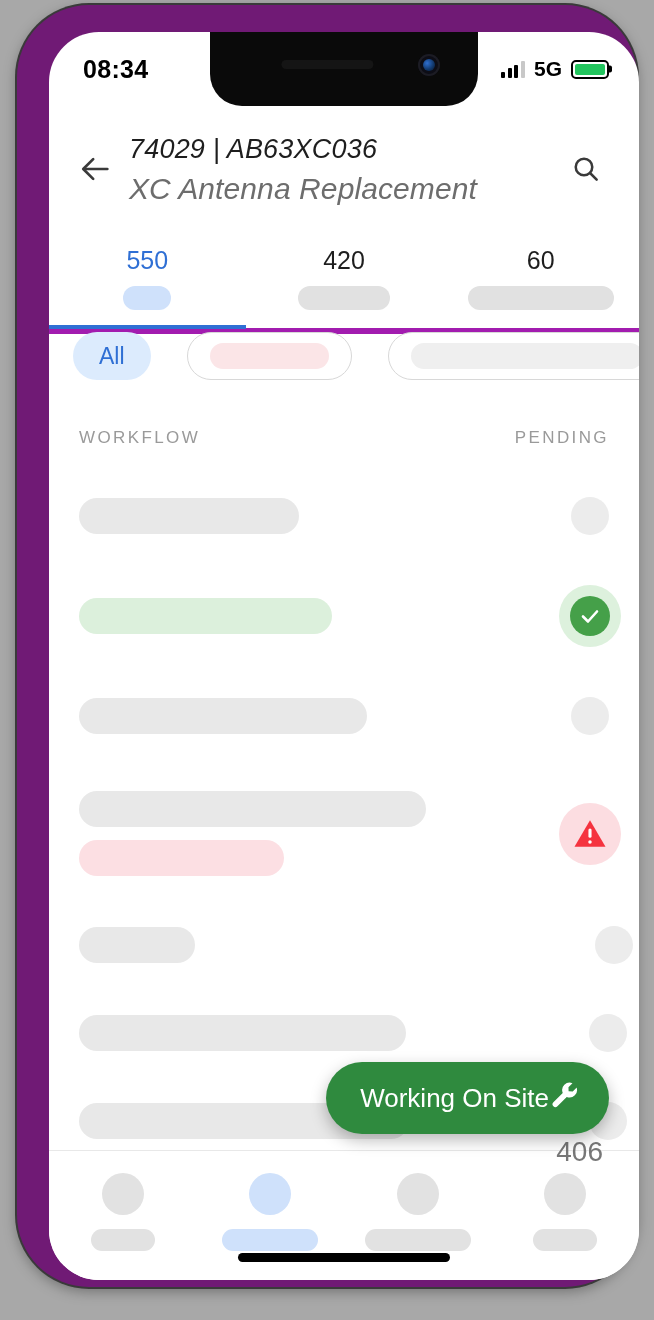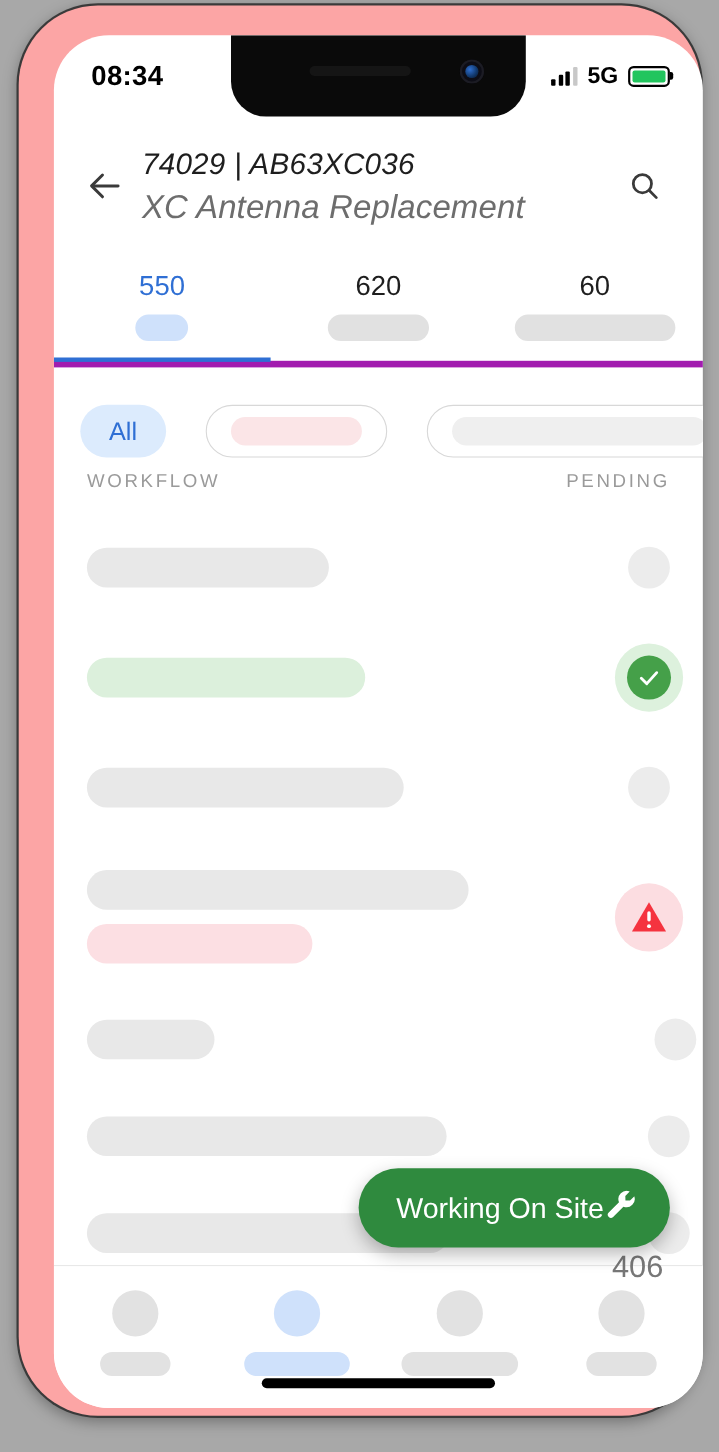--- a/index.html
+++ b/index.html
@@ -8,21 +8,21 @@
     background:#a8a8a8;
     font-family:"Liberation Sans", sans-serif;
     overflow:hidden;
   }
   .stage { position:relative; width:654px; height:1320px; }
 
   
   .phone-frame {
     position:absolute; left:17px; top:5px;
     width:620px; height:1282px;
-    background:#fca5a5;
+    background:#701a75;
     border-radius:72px;
     box-shadow:0 0 0 2px #3a3a3a, 0 4px 14px rgba(0,0,0,.35);
   }
   .phone-screen {
     position:absolute; left:32px; top:27px;
     width:590px; height:1248px;
     background:#ffffff;
     border-radius:50px;
     overflow:hidden;
   }
@@ -101,21 +101,21 @@
   .tab-skel { margin-top:11px; height:24px; border-radius:12px; background:#e1e1e1; }
   .tab:nth-child(1) .tab-skel { width:48px; background:#cfe1fb; }
   .tab:nth-child(2) .tab-skel { width:92px; }
   .tab:nth-child(3) .tab-skel { width:146px; }
   .tab-underline {
     position:absolute; left:0; bottom:-1px; width:197px; height:4px;
     background:#2f6fd4;
   }
 
   
-  .chips { position:absolute; left:0; top:300px; width:100%; display:flex; align-items:center; gap:36px; padding:0 24px;margin-top:36px; }
+  .chips { position:absolute; left:0; top:300px; width:100%; display:flex; align-items:center; gap:36px; padding:0 24px; }
   .chip {
     height:48px; border-radius:24px; display:flex; align-items:center; justify-content:center;
   }
   .chip-all { background:#dcebfd; color:#2f6fd4; font-size:23px; padding:0 26px; }
   .chip-outline { border:1px solid #d8d8d8; background:#fff; padding:0 22px; }
   .chip-skel { height:26px; border-radius:13px; }
   .chip-2 { width:165px; }
   .chip-2 .chip-skel { width:122px; background:#fbe5e7; }
   .chip-3 { width:278px; }
   .chip-3 .chip-skel { width:234px; background:#efefef; }
@@ -218,21 +218,21 @@
           </svg>
         </div>
       </div>
 
       <div class="tabs">
         <div class="tab active">
           <div class="tab-count">550</div>
           <div class="tab-skel"></div>
         </div>
         <div class="tab">
-          <div class="tab-count">620</div>
+          <div class="tab-count">420</div>
           <div class="tab-skel"></div>
         </div>
         <div class="tab">
           <div class="tab-count">60</div>
           <div class="tab-skel"></div>
         </div>
         <div class="tab-underline"></div>
       </div>
 
       <div class="chips">

